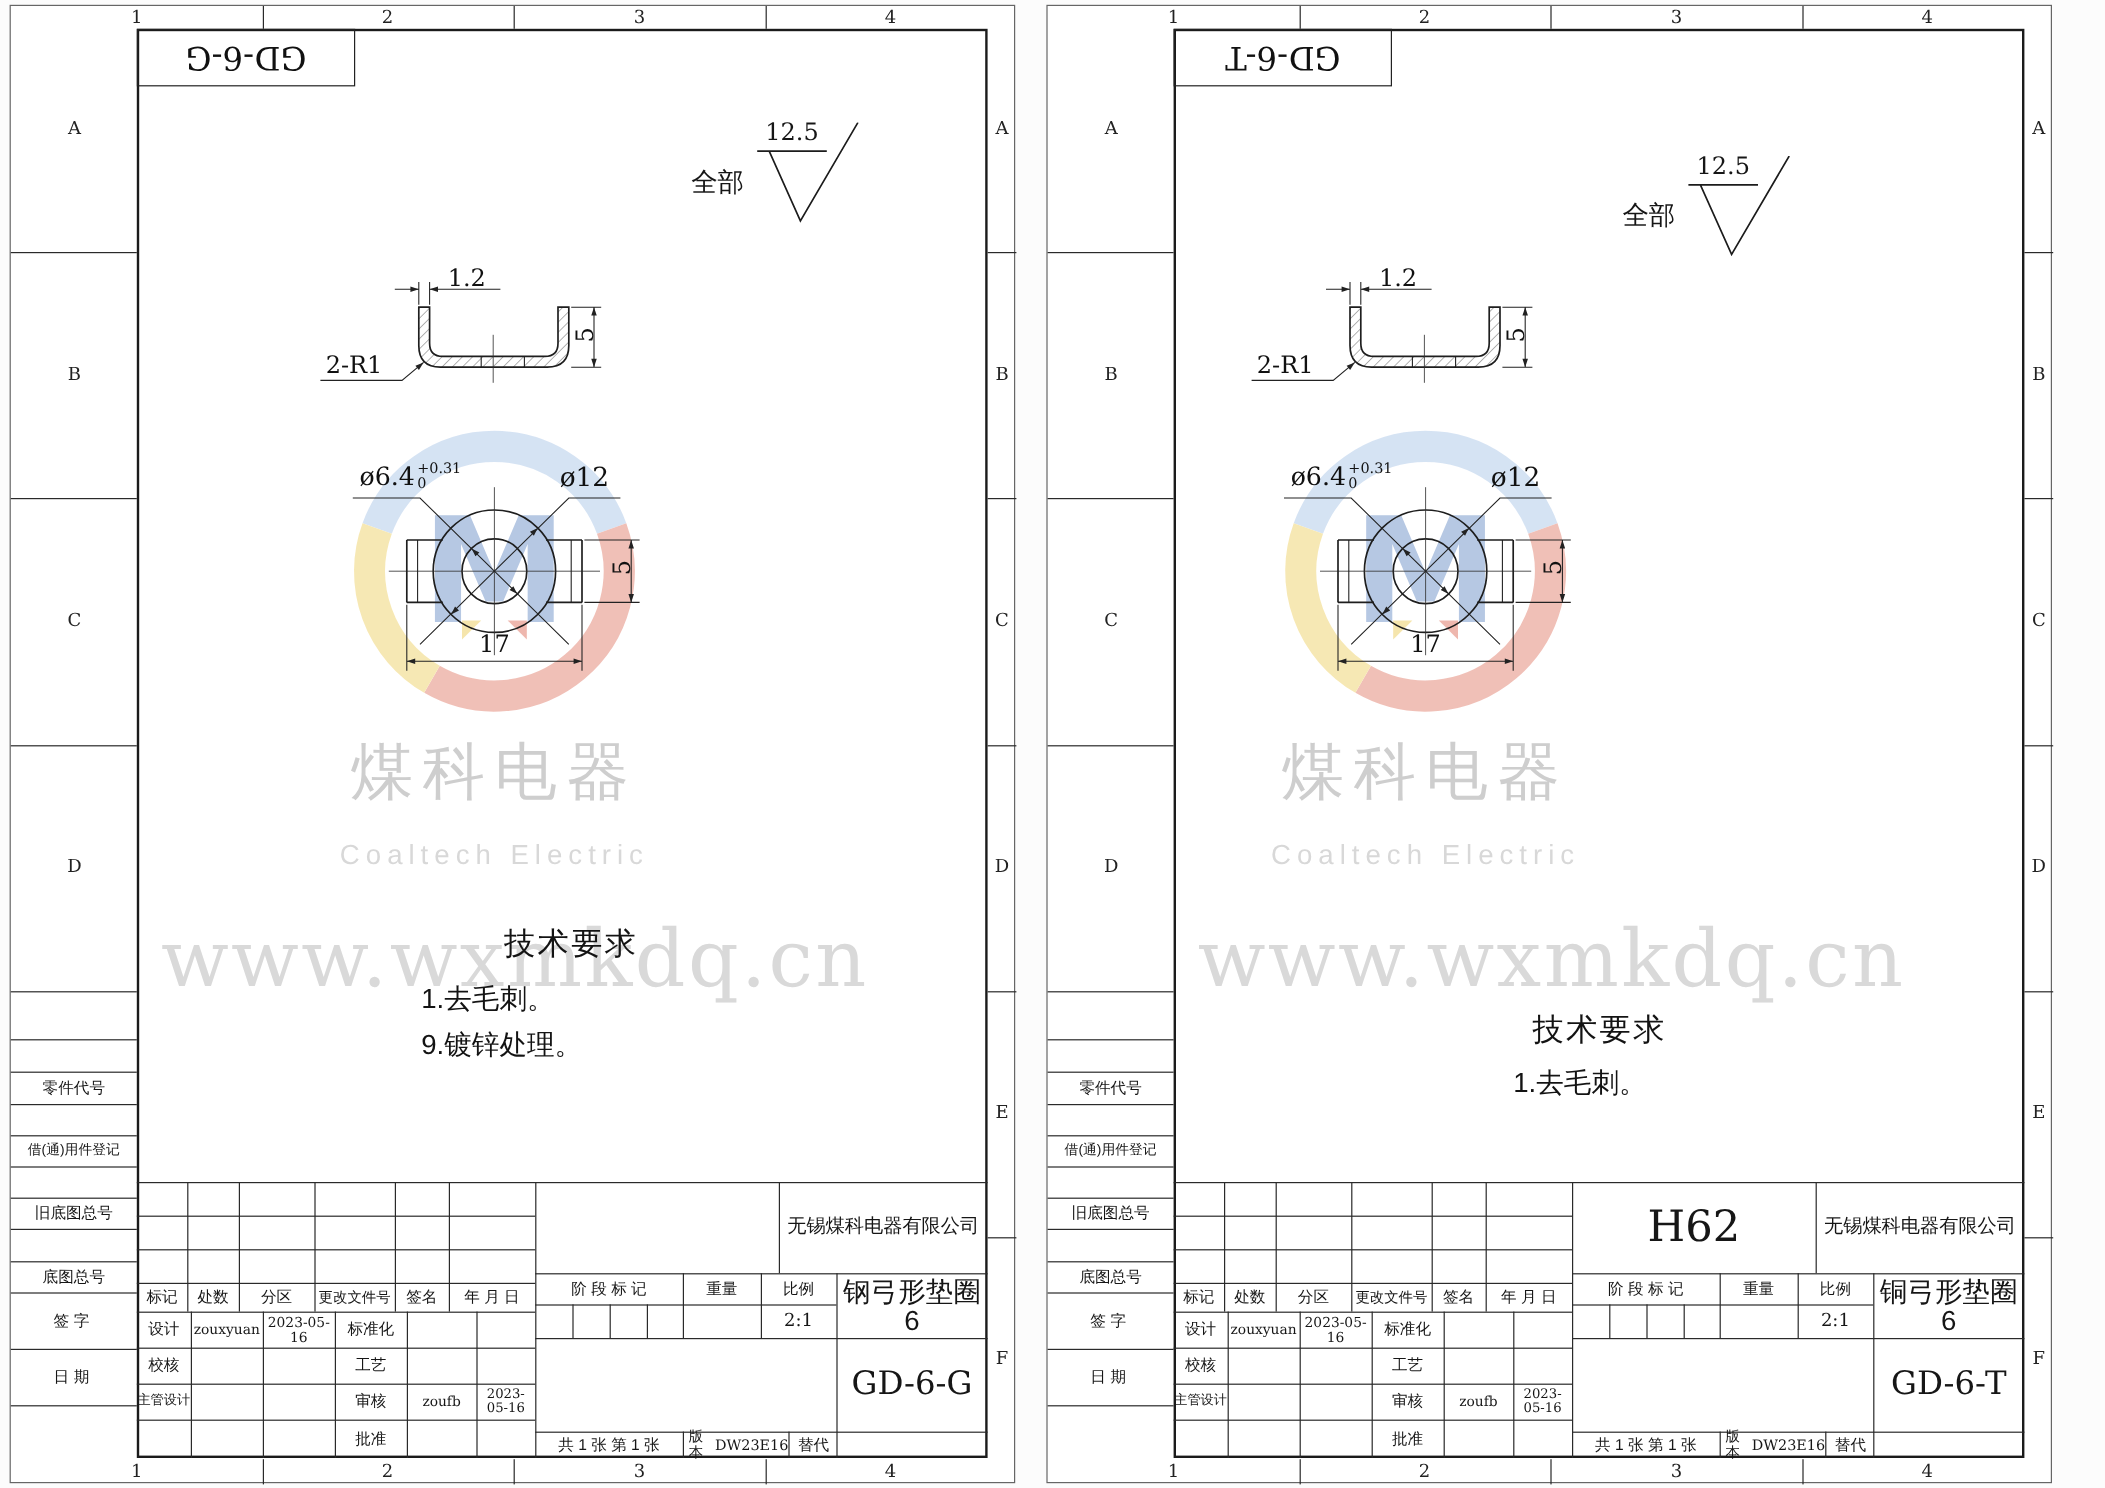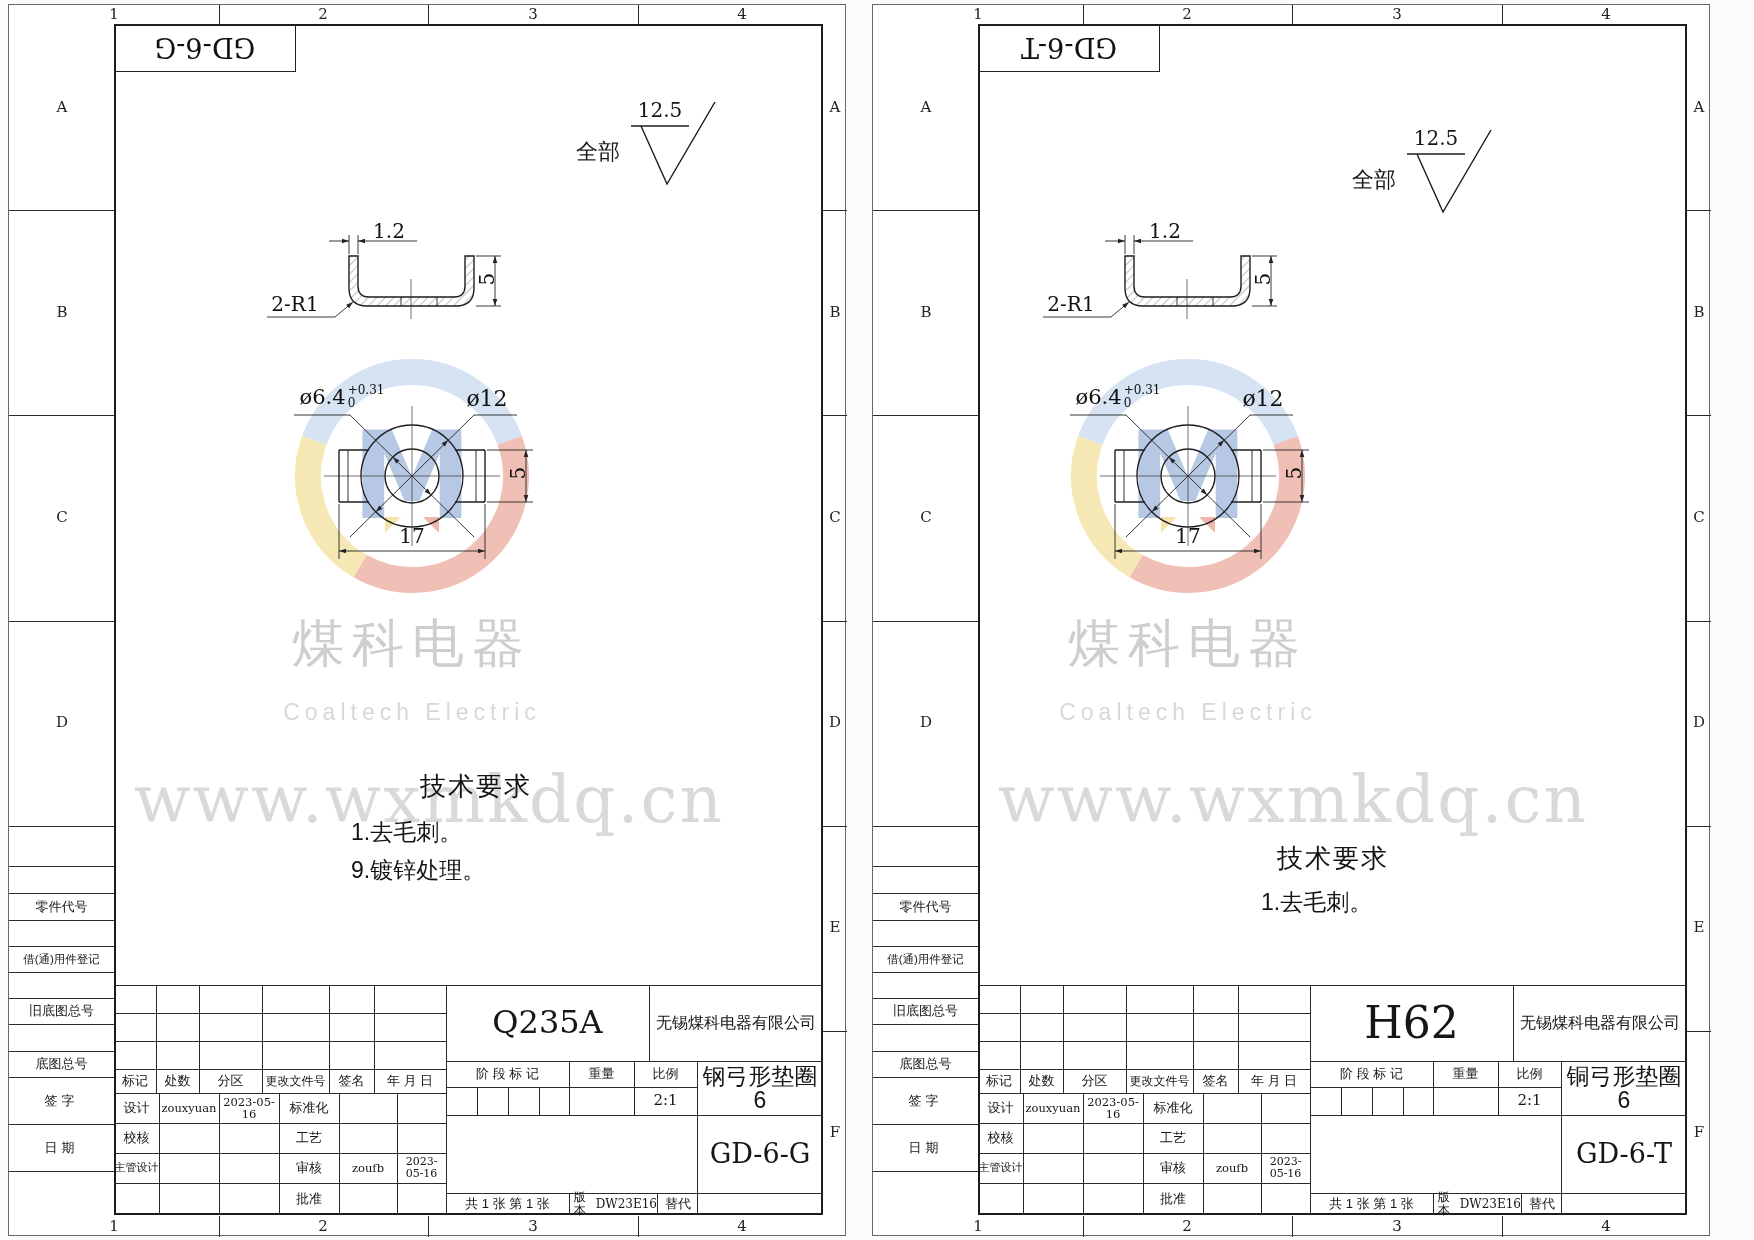--- a/index.html
+++ b/index.html
@@ -236,21 +236,20 @@
   <div class="vl" style="left:560px;top:1056px;height:54px"></div>
   <div class="vl" style="left:625px;top:1056px;height:54px"></div>
   <div class="hl" style="left:437px;top:1082px;width:251px"></div>
   <div class="vl" style="left:468px;top:1082px;height:28px"></div>
   <div class="vl" style="left:499px;top:1082px;height:28px"></div>
   <div class="vl" style="left:530px;top:1082px;height:28px"></div>
   <div class="hl" style="left:437px;top:1110px;width:377px"></div>
   <div class="hl" style="left:437px;top:1188px;width:377px"></div>
   <div class="vl" style="left:560px;top:1188px;height:22px"></div>
   <div class="vl" style="left:648px;top:1188px;height:22px"></div>
-  <div class="t ser" style="left:437px;top:980px;width:203px;height:76px;font-size:32px">Q235A</div>
   <div class="t" style="left:640px;top:980px;width:174px;height:76px;font-size:16px">无锡煤科电器有限公司</div>
   <div class="t" style="left:437px;top:1056px;width:123px;height:26px;font-size:13px">阶 段 标 记</div>
   <div class="t" style="left:560px;top:1056px;width:65px;height:26px;font-size:13px">重量</div>
   <div class="t" style="left:625px;top:1056px;width:63px;height:26px;font-size:13px">比例</div>
   <div class="t ser" style="left:625px;top:1082px;width:63px;height:28px;font-size:15px">2:1</div>
   <div class="t" style="left:688px;top:1056px;width:126px;height:54px;font-size:23px">钢弓形垫圈6</div>
   <div class="t ser" style="left:688px;top:1110px;width:126px;height:78px;font-size:27px">GD-6-G</div>
   <div class="t" style="left:437px;top:1188px;width:123px;height:22px;font-size:13px">共 1 张  第 1 张</div>
   <div class="t" style="left:560px;top:1188px;width:88px;height:22px;font-size:12px;gap:5px">
     <span>版本</span>
@@ -433,21 +432,21 @@
   <div class="vl" style="left:560px;top:1056px;height:54px"></div>
   <div class="vl" style="left:625px;top:1056px;height:54px"></div>
   <div class="hl" style="left:437px;top:1082px;width:251px"></div>
   <div class="vl" style="left:468px;top:1082px;height:28px"></div>
   <div class="vl" style="left:499px;top:1082px;height:28px"></div>
   <div class="vl" style="left:530px;top:1082px;height:28px"></div>
   <div class="hl" style="left:437px;top:1110px;width:377px"></div>
   <div class="hl" style="left:437px;top:1188px;width:377px"></div>
   <div class="vl" style="left:560px;top:1188px;height:22px"></div>
   <div class="vl" style="left:648px;top:1188px;height:22px"></div>
-  <div class="t ser" style="left:437px;top:980px;width:203px;height:76px;font-size:44px">H62</div>
+  <div class="t ser" style="left:437px;top:980px;width:203px;height:76px;font-size:36px">H62</div>
   <div class="t" style="left:640px;top:980px;width:174px;height:76px;font-size:16px">无锡煤科电器有限公司</div>
   <div class="t" style="left:437px;top:1056px;width:123px;height:26px;font-size:13px">阶 段 标 记</div>
   <div class="t" style="left:560px;top:1056px;width:65px;height:26px;font-size:13px">重量</div>
   <div class="t" style="left:625px;top:1056px;width:63px;height:26px;font-size:13px">比例</div>
   <div class="t ser" style="left:625px;top:1082px;width:63px;height:28px;font-size:15px">2:1</div>
   <div class="t" style="left:688px;top:1056px;width:126px;height:54px;font-size:23px">铜弓形垫圈6</div>
   <div class="t ser" style="left:688px;top:1110px;width:126px;height:78px;font-size:27px">GD-6-T</div>
   <div class="t" style="left:437px;top:1188px;width:123px;height:22px;font-size:13px">共 1 张  第 1 张</div>
   <div class="t" style="left:560px;top:1188px;width:88px;height:22px;font-size:12px;gap:5px">
     <span>版本</span>

